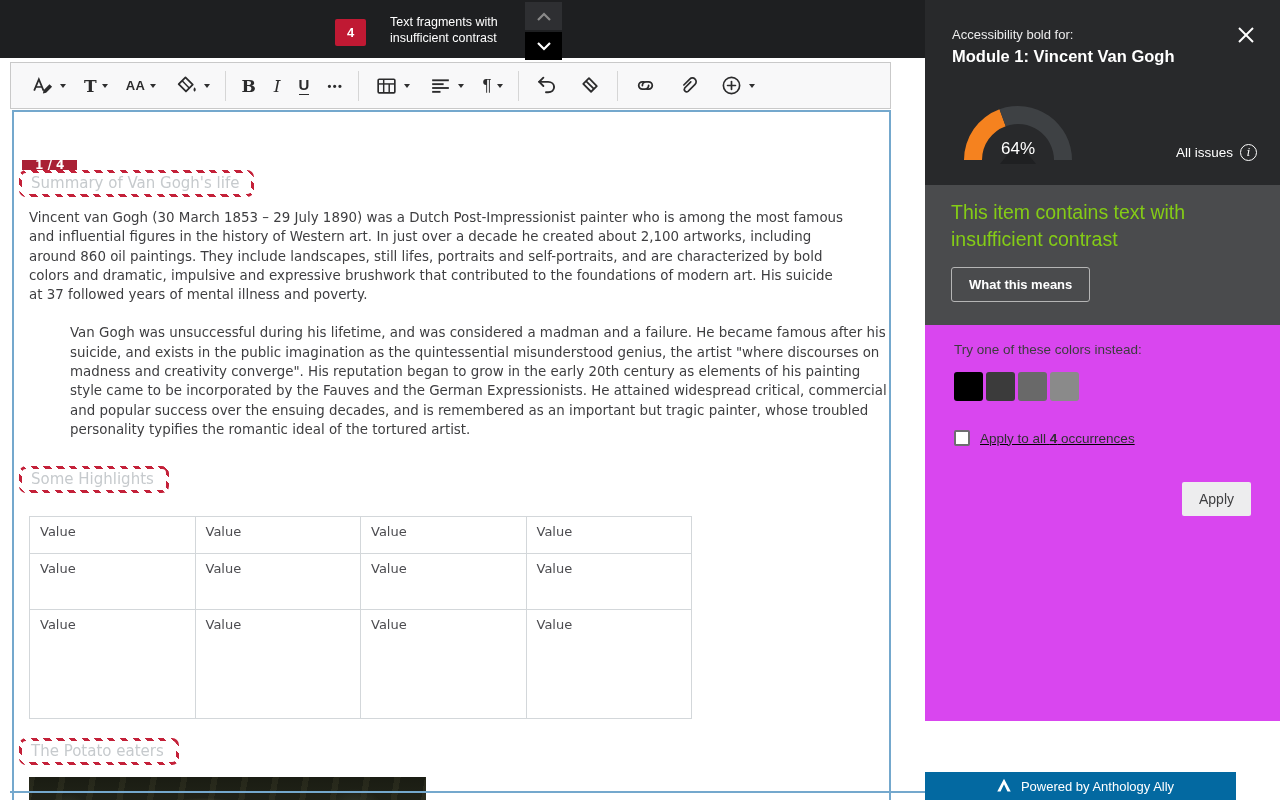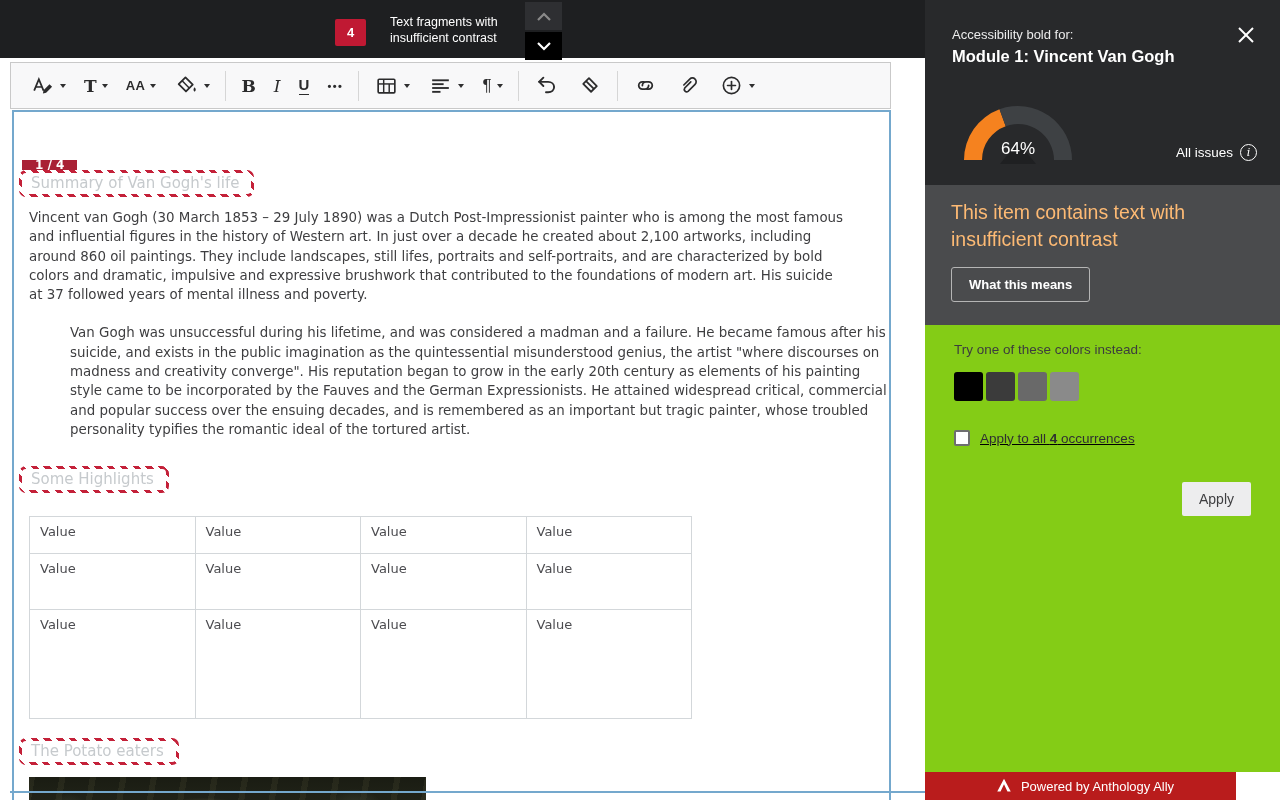--- a/index.html
+++ b/index.html
@@ -79,37 +79,37 @@
   #gauge-value { position:absolute; left:33px; top:139px; width:120px; text-align:center;
     font-size:17px; color:#fff; }
   #all-issues { position:absolute; right:23px; top:144px; display:flex; align-items:center; gap:7px;
     background:transparent; border:none; color:#fff; font-size:13.5px; cursor:pointer; }
   .info-circle { width:17px; height:17px; border:1.5px solid #fff; border-radius:50%;
     display:flex; align-items:center; justify-content:center; font-size:11px; color:#fff;
     font-family:"DejaVu Serif",serif; font-style:italic; }
 
   #panel-msg { position:relative; height:140px; background:#4a4b4d; }
   #msg-text { position:absolute; left:26px; top:14px; width:300px; font-size:19.5px;
-    line-height:26.5px; color:#fdba74; font-weight:400; }
+    line-height:26.5px; color:#84cc16; font-weight:400; }
   #what-this-means { position:absolute; left:26px; top:82px; background:transparent;
     border:1px solid #b5b5b5; border-radius:3px; color:#fff; font-size:13px; font-weight:bold;
     padding:9px 17px; cursor:pointer; }
 
-  #panel-body { position:relative; height:447px; background:#84cc16; }
+  #panel-body { position:relative; height:396px; background:#d946ef; }
   #try-label { position:absolute; left:29px; top:17px; font-size:13.5px; color:#3c3c3e; }
   #swatches { position:absolute; left:29px; top:47px; display:flex; gap:3px; }
   .swatch { width:29px; height:29px; border-radius:3px; border:none; cursor:pointer; }
   #apply-all-row { position:absolute; left:29px; top:105px; display:flex; align-items:center; gap:10px;text-decoration:underline; }
   #apply-all-checkbox { width:16px; height:16px; border:2px solid #6e6e70; border-radius:2px;
     background:#fff; cursor:pointer; }
   #apply-all-label { font-size:13.5px; color:#2f2f31; }
   #apply-btn { position:absolute; right:29px; top:157px; background:#ededee; border:none;
     border-radius:2px; font-size:14px; color:#3f3f41; padding:9px 17px; cursor:pointer; }
 
-  #panel-footer { position:absolute; left:925px; top:772px; width:311px; height:28px; background:#b91c1c;
+  #panel-footer { position:absolute; left:925px; top:772px; width:311px; height:28px; background:#0369a1;
     display:flex; align-items:center; justify-content:center; gap:8px; color:#fff; font-size:13px;padding-left:8px; }
 </style>
 </head>
 <body>
 
 <div id="topbar" class="abs">
   <div id="issue-badge" class="abs">4</div>
   <div id="issue-label" class="abs">
     <div>Text fragments with</div>
     <div>insufficient contrast</div>

